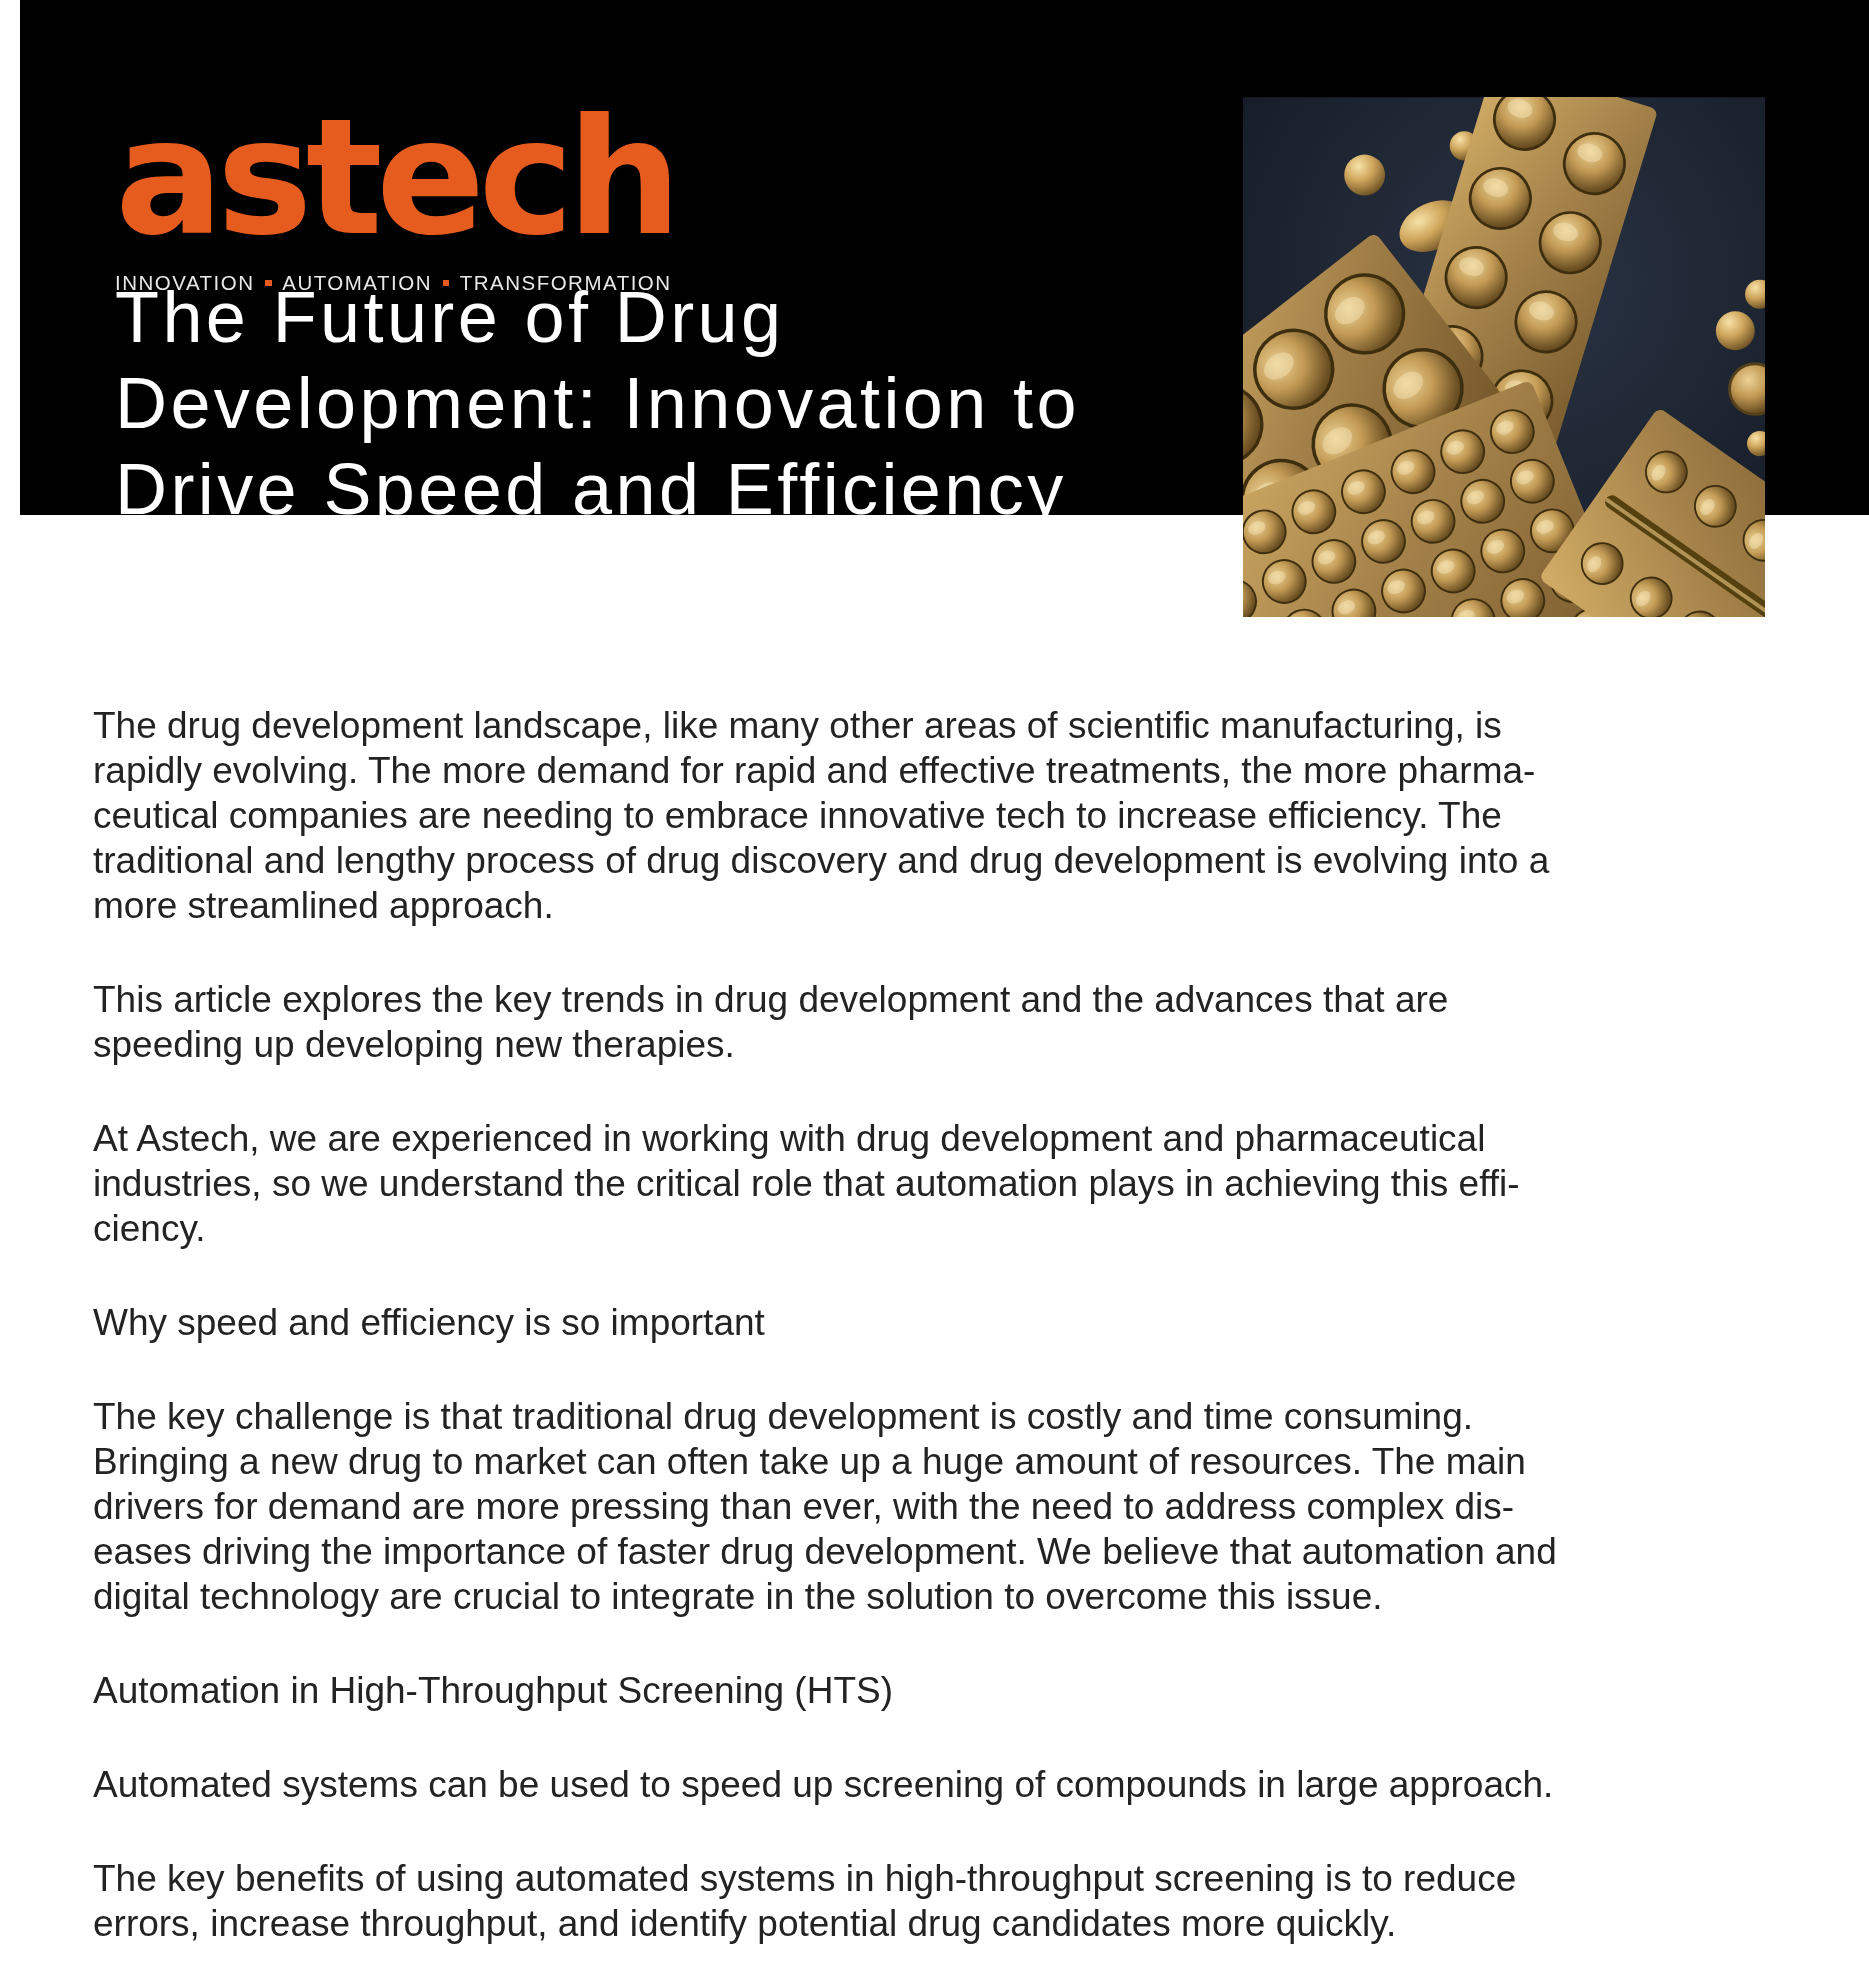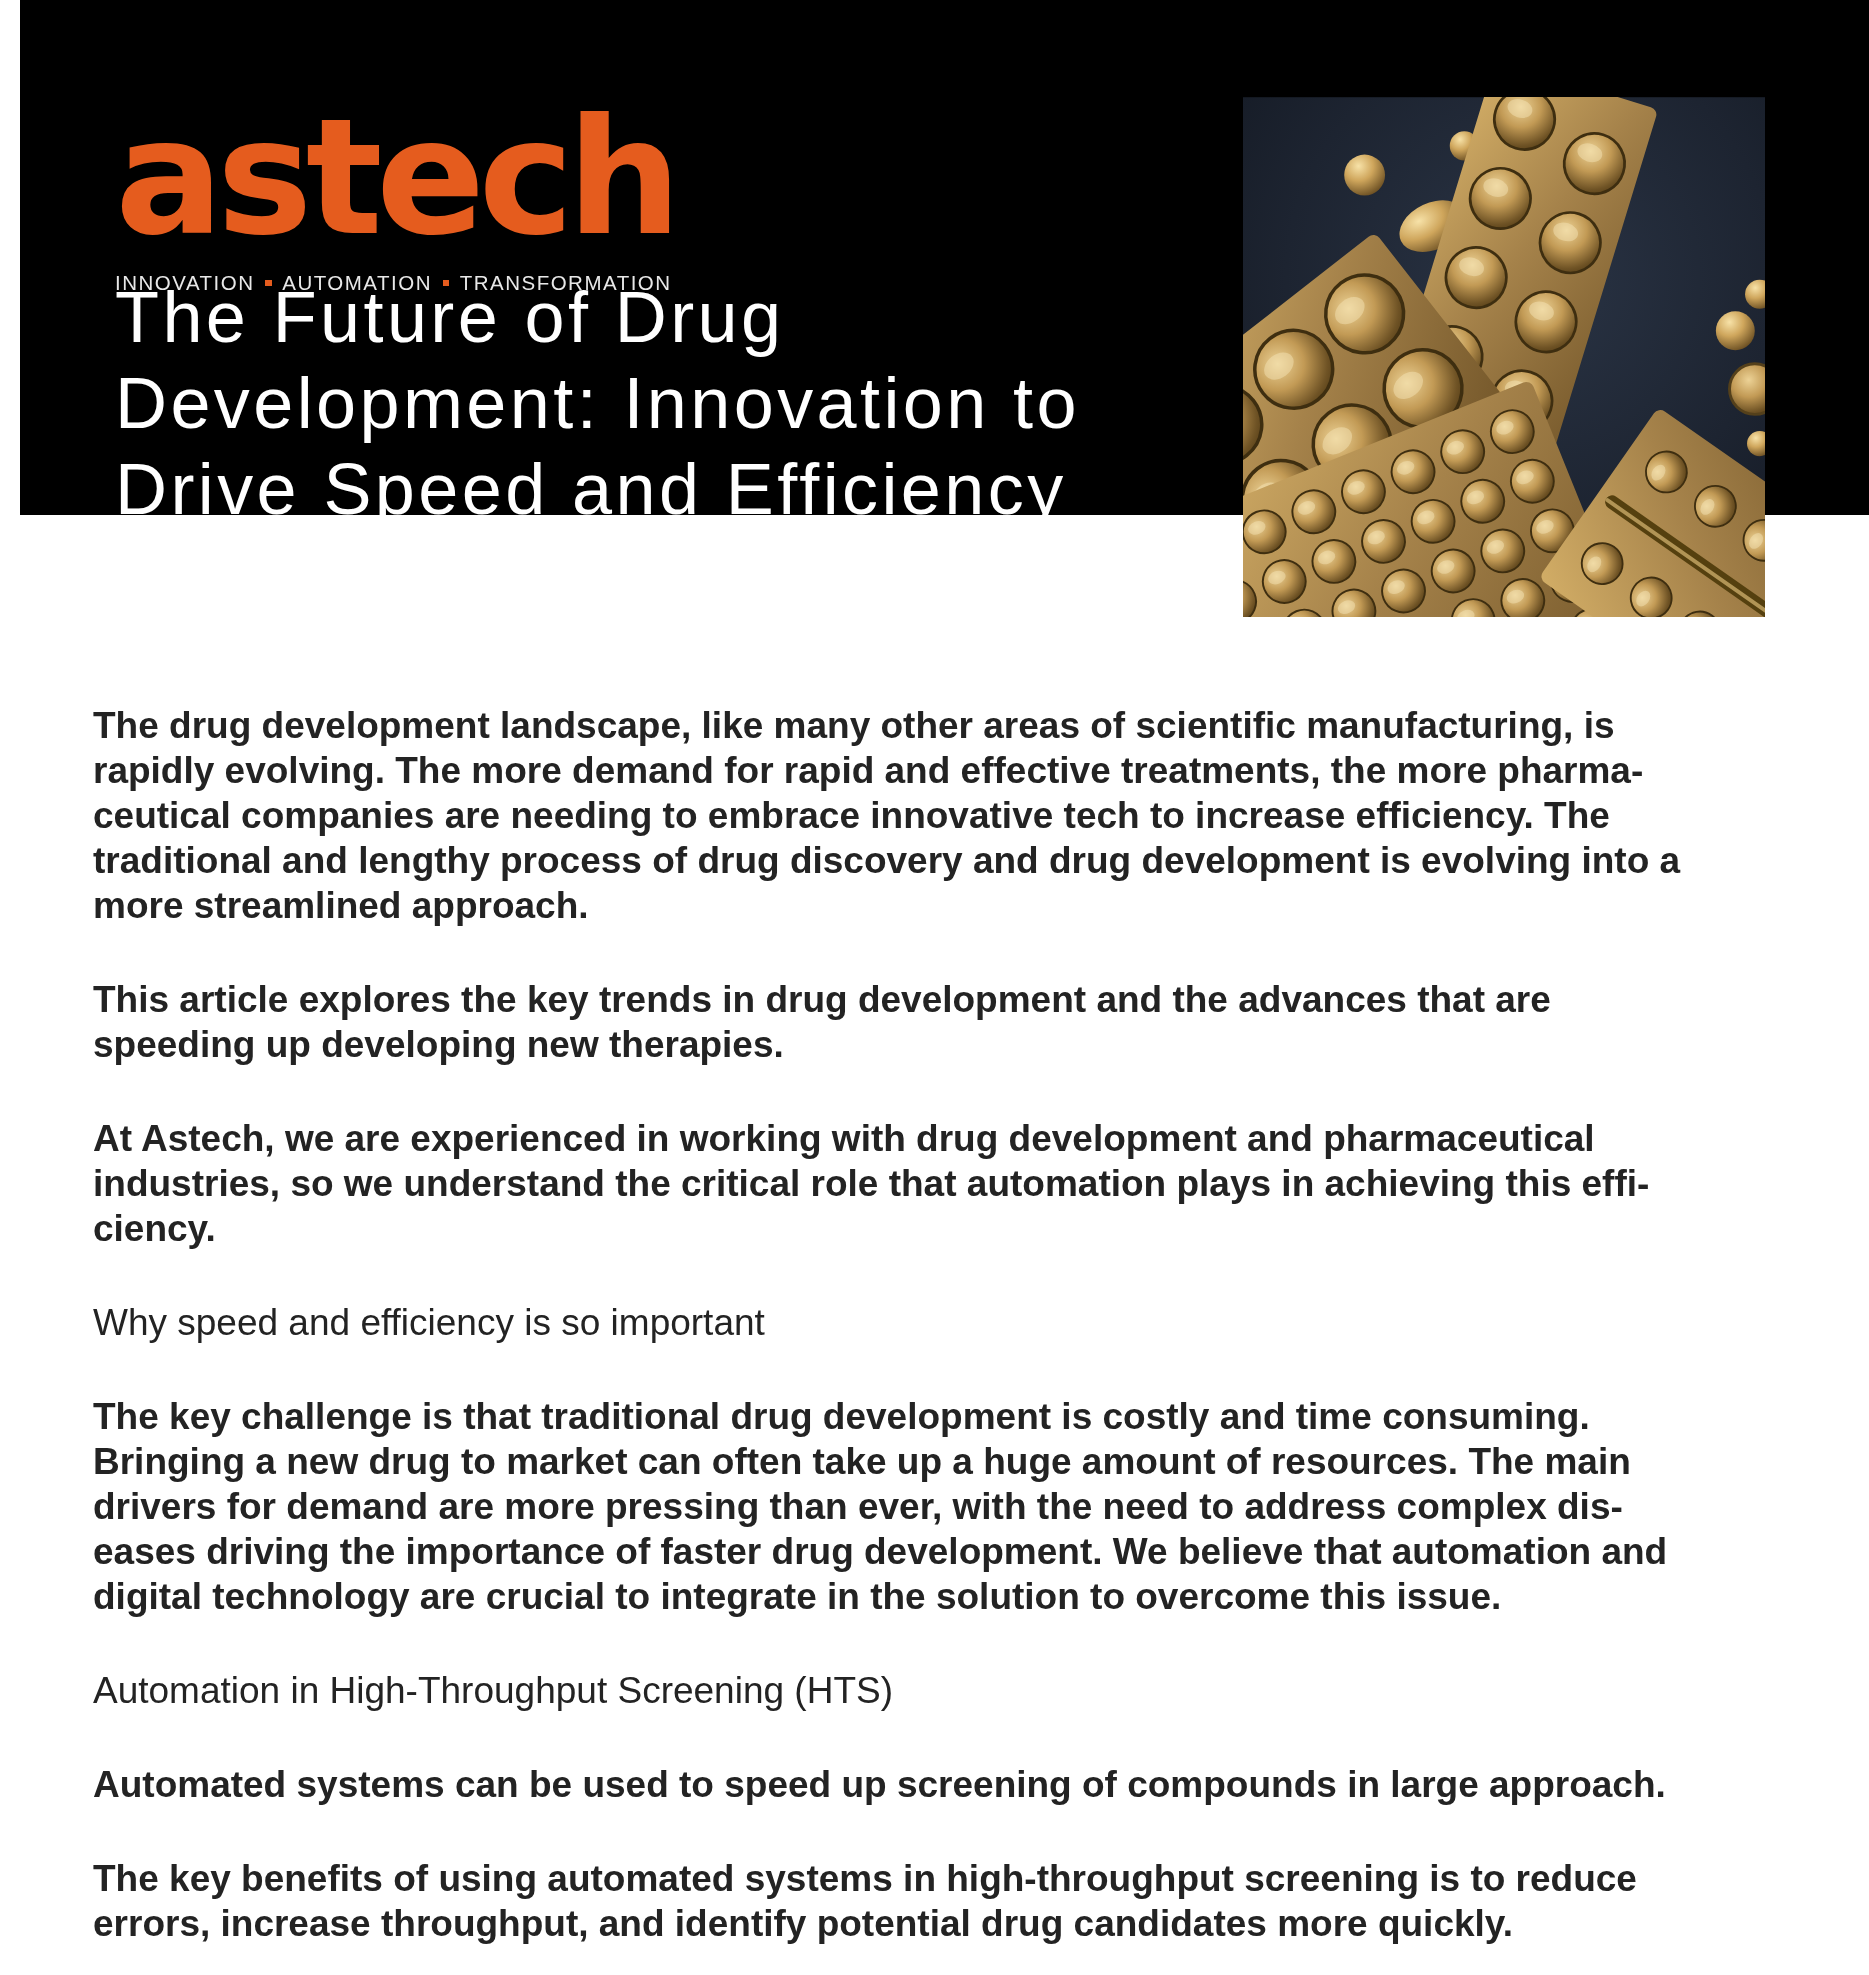--- a/index.html
+++ b/index.html
@@ -86,21 +86,21 @@
     width: 1870px;
     box-sizing: border-box;
     padding: 38px 83px 0 93px;
   }
   .article p, .article h2 {
     margin: 0 0 49px 0;
     font-size: 37px;
     line-height: 45px;
     color: #232323;
     white-space: pre-line;
-    font-weight: 700;
+    font-weight: 400;
   }
   .article h2 { font-weight: 400; }
 </style>
 </head>
 <body>
 
 <header class="hero">
 
   <div class="logo">
     <span class="wordmark">astech</span>

